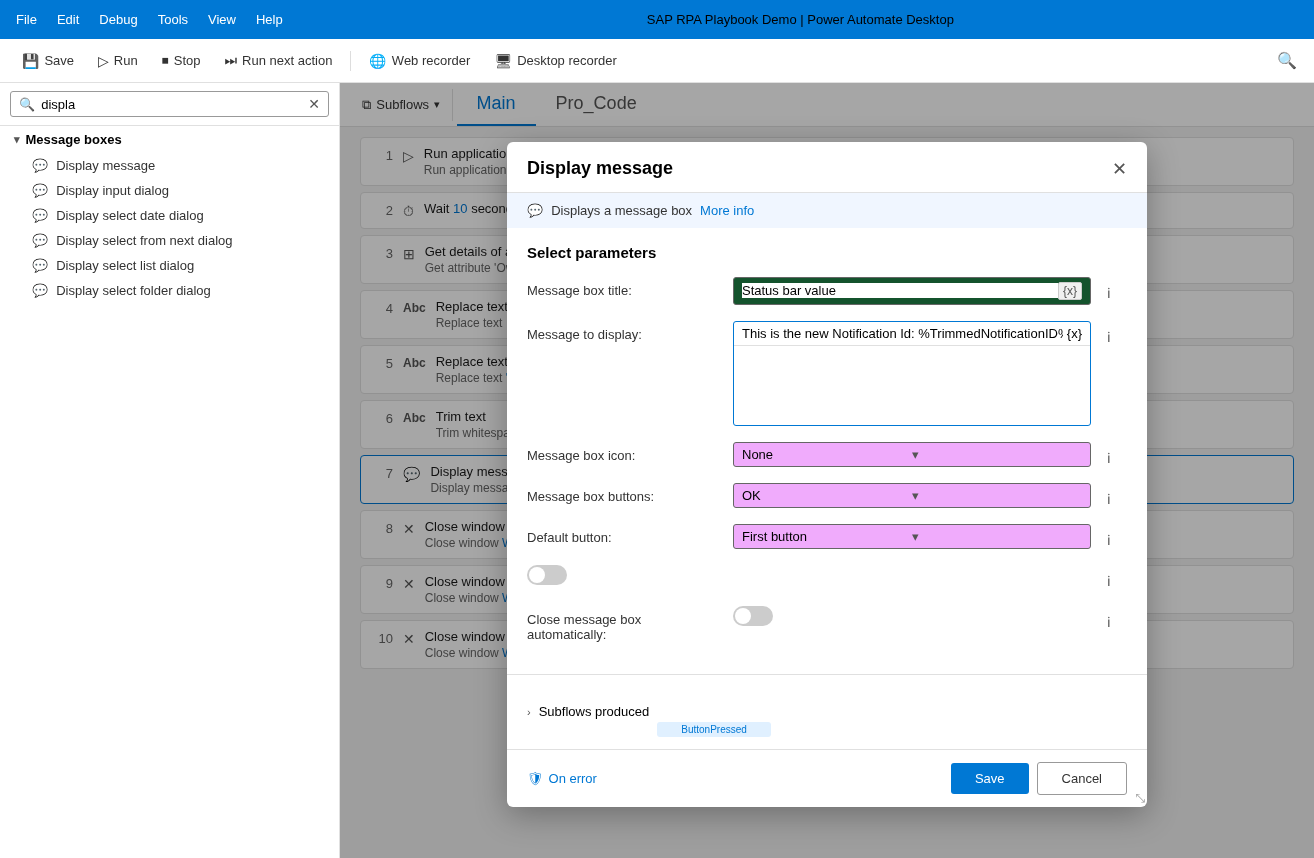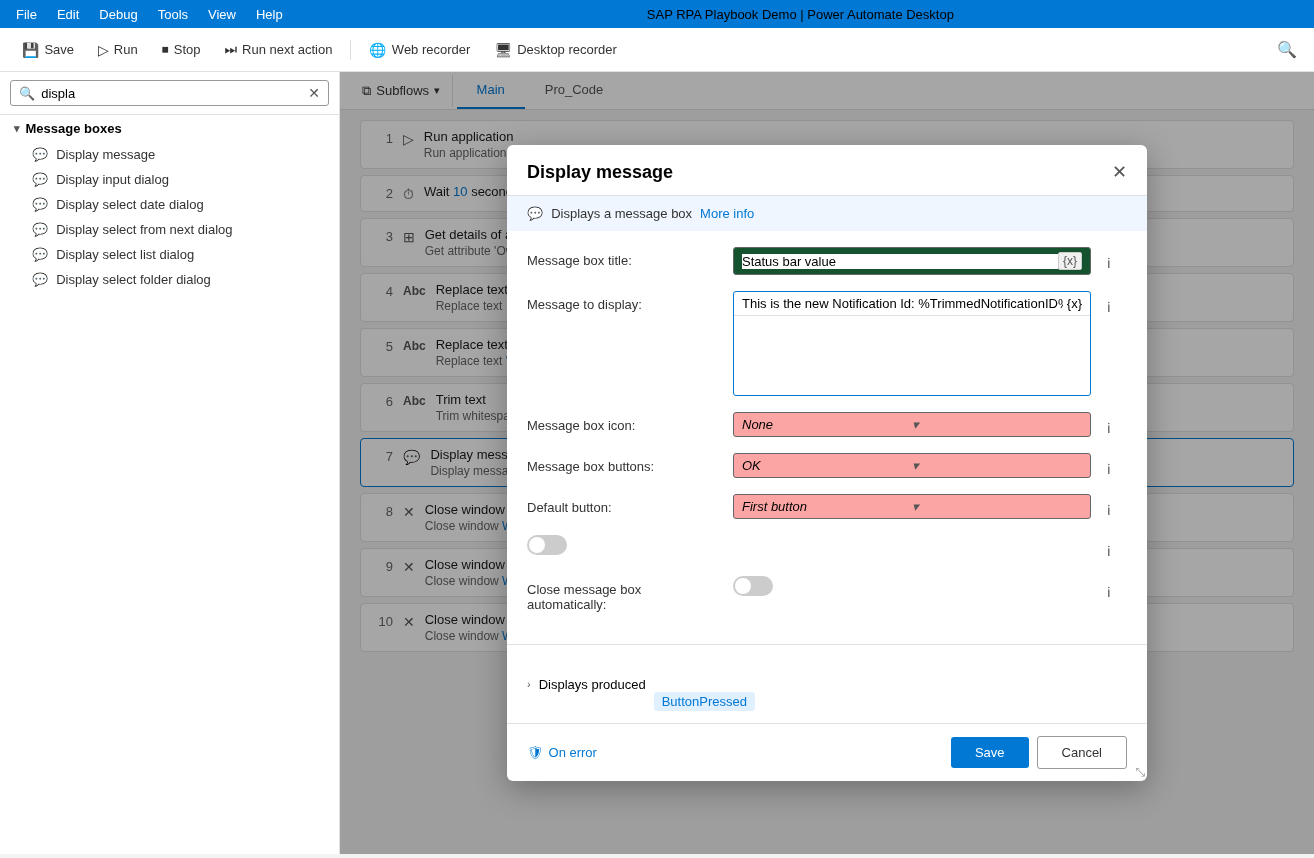--- a/index.html
+++ b/index.html
@@ -4,21 +4,21 @@
   <style>
     * { box-sizing: border-box; margin: 0; padding: 0; }
     body { font-family: 'Segoe UI', Arial, sans-serif; font-size: 13px; background: #f3f3f3; overflow: hidden; width: 1314px; height: 858px; }
 
     
     .menu-bar {
       background: #0078d4;
       color: white;
       display: flex;
       align-items: center;
-      height: 28px;
+      height: 39px;
       padding: 0 8px;
       gap: 4px;
     }
     .menu-bar .app-title {
       flex: 1;
       text-align: center;
       font-size: 13px;
       color: #000000;
     }
     .menu-item {
@@ -145,21 +145,21 @@
       background: transparent;
       cursor: pointer;
       font-size: 13px;
       color: #333;
       border-right: 1px solid #e0e0e0;
       margin-right: 4px;
     }
     .tab-item {
       padding: 10px 20px;
       cursor: pointer;
-      font-size: 13px;
+      font-size: 18px;
       color: #555;
       border-bottom: 2px solid transparent;
     }
     .tab-item.active {
       color: #0078d4;
       border-bottom: 2px solid #0078d4;
       font-weight: 500;
     }
 
     
@@ -299,23 +299,22 @@
     .param-textarea-body {
       padding: 4px 8px 40px 8px;
       min-height: 80px;
       border-top: 1px solid #e0e0e0;
     }
     .param-select-wrap {
       display: flex;
       border: 1px solid #666;
       border-radius: 3px;
       padding: 4px 8px;
-      background: #fca5a5;
-      cursor: pointer;
-      font-style: italic;
+      background: #f0abfc;
+      cursor: pointer;
     }
     .param-select-wrap span { flex: 1; font-size: 13px; }
     .param-select-wrap .chevron { color: #555; }
     .info-icon {
       color: #555;
       font-size: 14px;
       cursor: pointer;
       padding-top: 6px;
       min-width: 20px;
     }
@@ -348,23 +347,23 @@
       align-items: center;
       padding: 12px 20px;
       border-top: 1px solid #e0e0e0;
       gap: 8px;
       font-size: 13px;
     }
     .variables-row .chevron { color: #555; font-size: 11px; }
     .var-badge {
       background: #e0f0ff;
       color: #0078d4;
-      padding: 2px 8px;
-      border-radius: 3px;
-      font-size: 13px;
+      padding: 2px 24px;
+      border-radius: 3px;
+      font-size: 10px;
       cursor: pointer;
       margin-top: 35px;
     }
 
     
     .modal-footer {
       display: flex;
       align-items: center;
       padding: 12px 20px;
       border-top: 1px solid #e0e0e0;
@@ -593,20 +592,21 @@
           <button class="modal-close">✕</button>
         </div>
 
         <div class="modal-info-bar">
           <span>💬</span>
           <span>Displays a message box</span>
           <a href="#">More info</a>
         </div>
 
         <div class="modal-body">
+          <div class="modal-section-title">Select parameters</div>
 
           <div class="param-row">
             <div class="param-label">Message box title:</div>
             <div class="param-control">
               <div class="param-input-wrap">
                 <input type="text" value="Status bar value" style="flex: 1 1 0%;">
                 <span class="var-btn">{x}</span>
               </div>
             </div>
             <span class="info-icon">ℹ</span>
@@ -670,21 +670,21 @@
             <div class="param-label">Close message box automatically:</div>
             <div class="param-control">
               <span class="toggle off"></span>
             </div>
             <span class="info-icon">ℹ</span>
           </div>
         </div>
 
         <div class="variables-row">
           <span class="chevron">›</span>
-          <span>Displays produced</span>
+          <span>Subflows produced</span>
           <span class="var-badge">ButtonPressed</span>
         </div>
 
         <div class="modal-footer">
           <button class="on-error-btn">
             <span>🛡</span>
             <span>On error</span>
           </button>
           <div class="footer-spacer"></div>
           <button class="btn-primary">Save</button>

